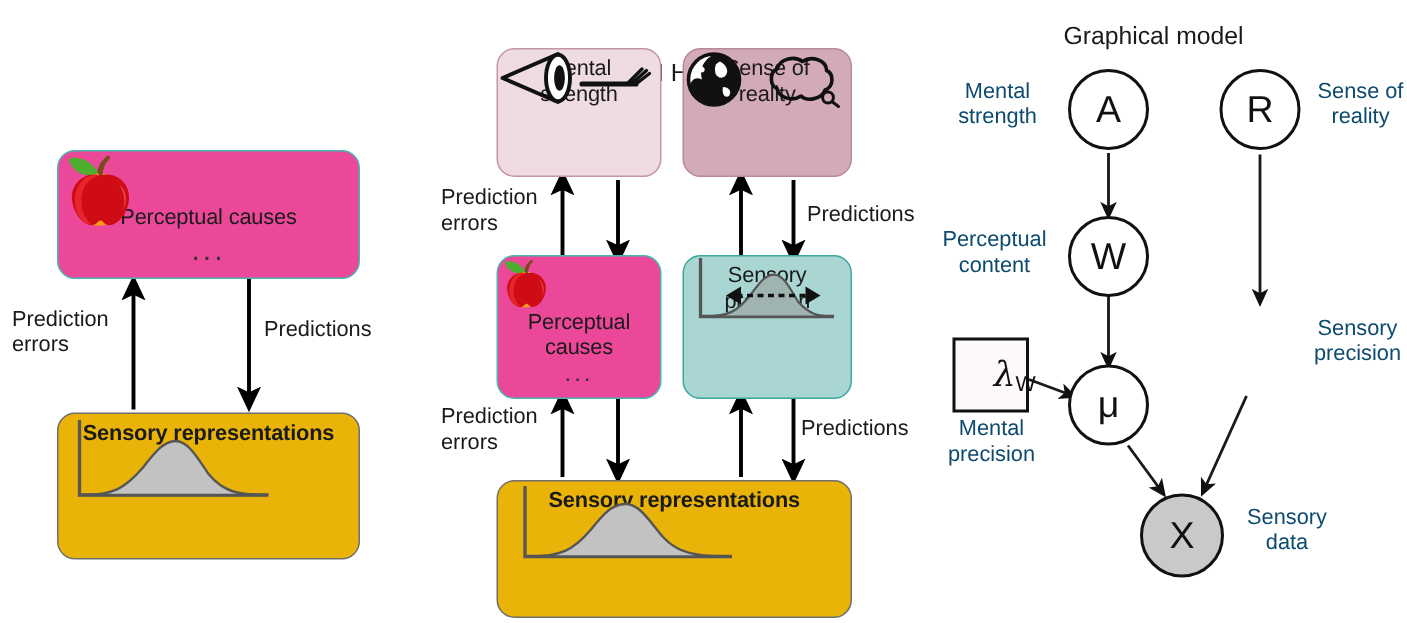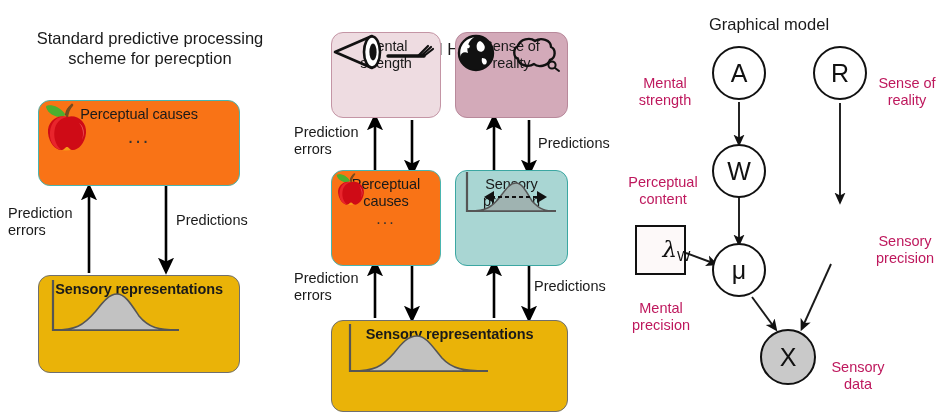--- a/index.html
+++ b/index.html
@@ -40,21 +40,21 @@
   }
   .box-label {
     font-size: 14.5px;
     color: #1a1a1a;
     text-align: center;
     line-height: 1.16;
     white-space: pre-line;
     margin-top: 5px;
     letter-spacing: -0.1px;
   }
-  .box-teal  { background: #f97316; border-color: #49b5b0; }
+  .box-teal  { background: #ec4899; border-color: #49b5b0; justify-content: flex-end; }
   .box-teal2 { background: #a9d6d3; border-color: #3ba7a2; }
   .box-grey  { background: #eab308; border-color: #6f6f6f; font-weight: bold; }
   .box-pink  { background: #eedce1; border-color: #c495a5; }
   .box-mauve { background: #d3aab9; border-color: #b8899b; }
 
   
   .edge-label {
     position: absolute;
     font-size: 14.5px;
     color: #1a1a1a;
@@ -90,39 +90,36 @@
   .node-square {
     position: absolute;
     border: 2.2px solid #111;
     background: #fdf9f9;
     display: flex; align-items: center; justify-content: center;
     font-size: 23px; color: #111; padding-left: 32px;
   }
   .gm-label {
     position: absolute;
     font-size: 14.5px;
-    color: #be185d;
+    color: #0c4a6e;
     line-height: 1.18;
     white-space: pre-line;
     text-align: center;
-    margin-top: 22px;
   }
   .lam { font-style: italic; font-family: "DejaVu Serif", serif; }
   .sub { font-size: 0.62em; vertical-align: -0.25em; font-style: normal;
          font-family: "Liberation Sans", sans-serif; }
 </style>
 </head>
 <body>
 
 <div id="page">
 
   <div class="panel" id="panel-left">
 
-    <div class="panel-title" style="left:0; top:28px; width:300px;">Standard predictive processing
-scheme for perecption</div>
 
     <svg width="300" height="415">
       <defs>
         <marker id="ahL" markerWidth="7" markerHeight="7" refX="3.2" refY="3.5" orient="auto" markerUnits="strokeWidth">
           <path d="M0,0.4 L6.6,3.5 L0,6.6 L1.5,3.5 Z" fill="#000"></path>
         </marker>
       </defs>
       <line class="arrow-line" x1="89" y1="273" x2="89" y2="192" marker-end="url(#ahL)"></line>
       <line class="arrow-line" x1="166" y1="185" x2="166" y2="266" marker-end="url(#ahL)"></line>
     </svg>

